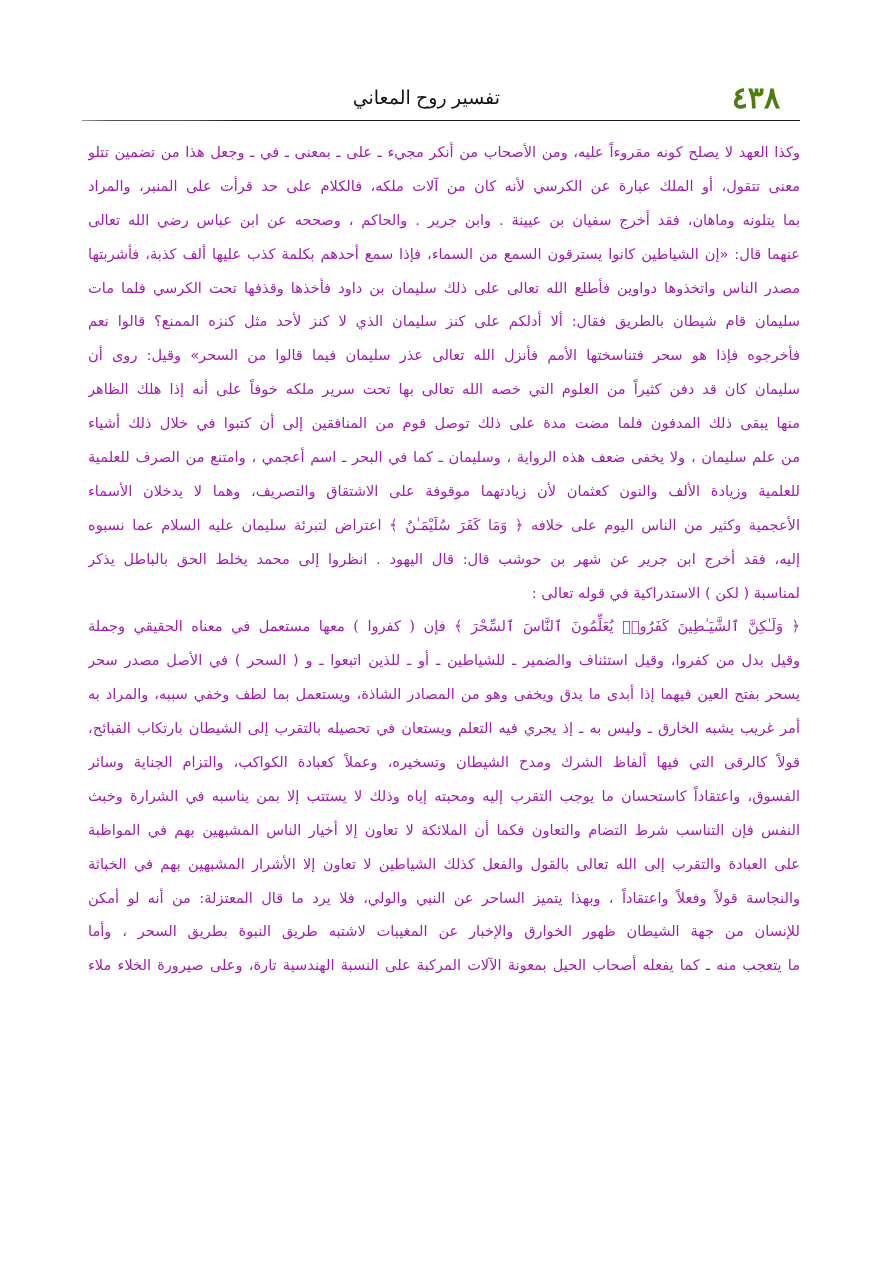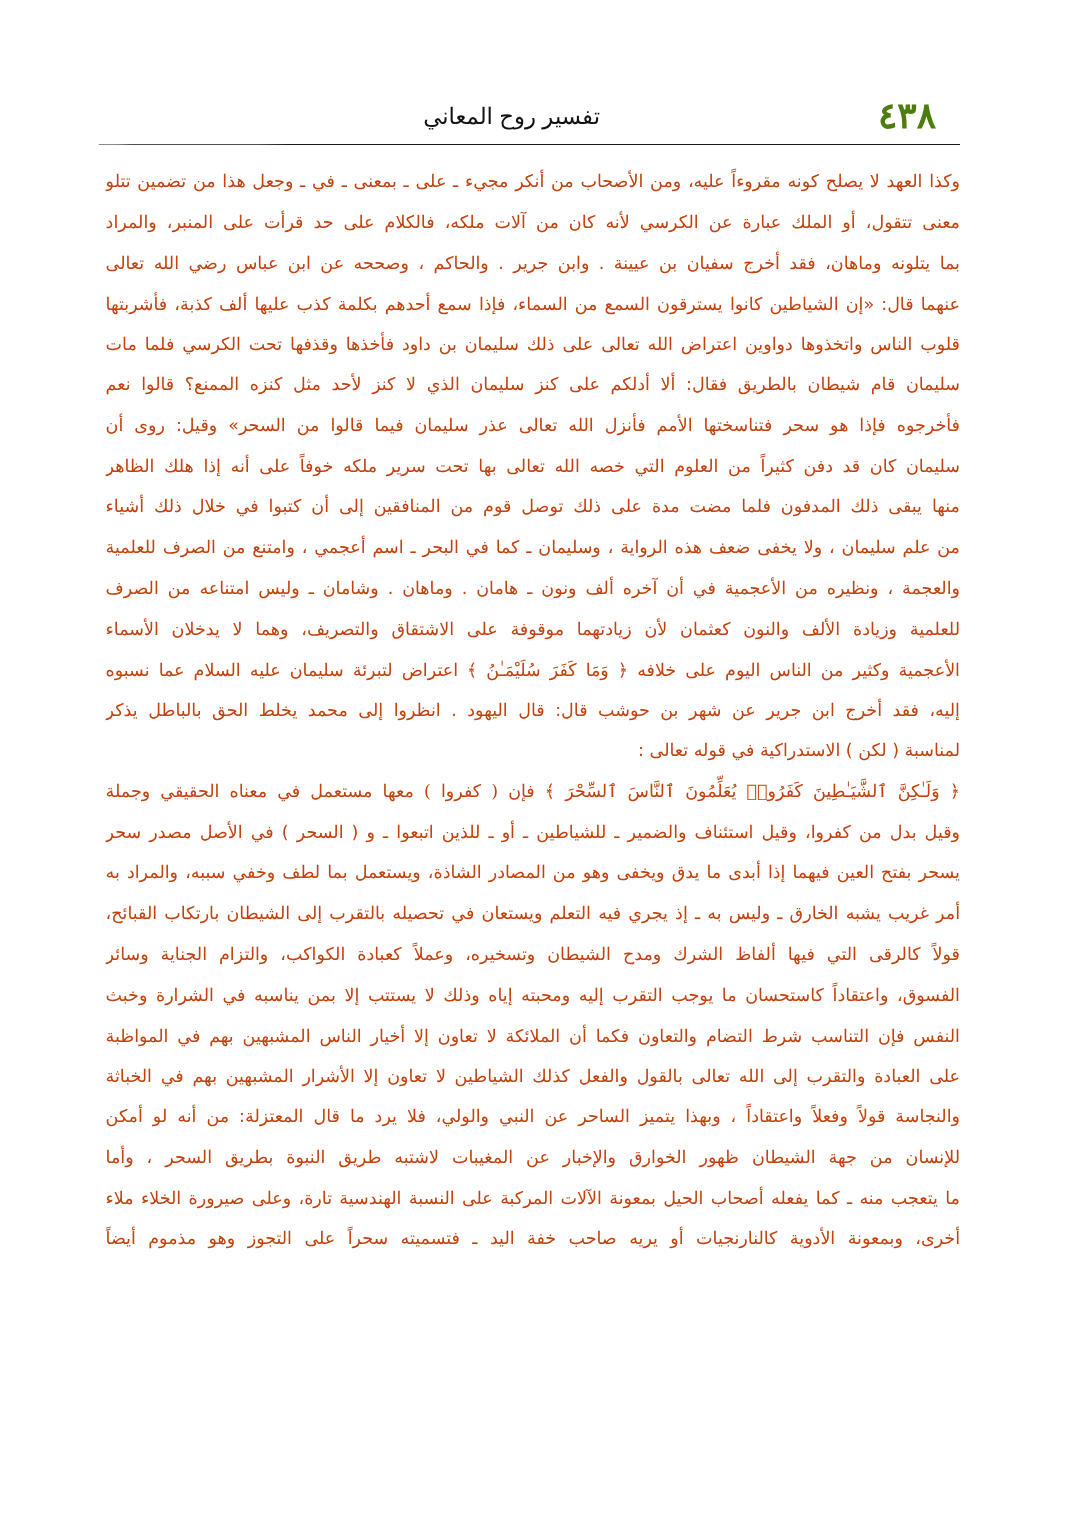--- a/index.html
+++ b/index.html
@@ -66,21 +66,21 @@
   .line {
     display: block;
     height: 33.9px;
     line-height: 33.9px;
     font-family: "DejaVu Sans", sans-serif;
     font-size: 14.6px;
     white-space: nowrap;
     text-align: justify;
     text-align-last: justify;
     overflow: hidden;
-    color: #c2410c;
+    color: #a21caf;
   }
   .line.short {
     text-align-last: right;
   }
   .quran {
     font-family: "DejaVu Serif", serif;
   }
 </style>
 </head>
 <body>
@@ -92,38 +92,36 @@
     <span class="running-title">تفسير روح المعاني</span>
   </div>
 
   <div class="header-rule"></div>
 
   <div class="body-text">
     <span class="line">وكذا العهد لا يصلح كونه مقروءاً عليه، ومن الأصحاب من أنكر مجيء ـ على ـ بمعنى ـ في ـ وجعل هذا من تضمين تتلو</span>
     <span class="line">معنى تتقول، أو الملك عبارة عن الكرسي لأنه كان من آلات ملكه، فالكلام على حد قرأت على المنبر، والمراد</span>
     <span class="line">بما يتلونه وماهان، فقد أخرج سفيان بن عيينة . وابن جرير . والحاكم ، وصححه عن ابن عباس رضي الله تعالى</span>
     <span class="line">عنهما قال: «إن الشياطين كانوا يسترقون السمع من السماء، فإذا سمع أحدهم بكلمة كذب عليها ألف كذبة، فأشربتها</span>
-    <span class="line">قلوب الناس واتخذوها دواوين اعتراض الله تعالى على ذلك سليمان بن داود فأخذها وقذفها تحت الكرسي فلما مات</span>
+    <span class="line">مصدر الناس واتخذوها دواوين فأطلع الله تعالى على ذلك سليمان بن داود فأخذها وقذفها تحت الكرسي فلما مات</span>
     <span class="line">سليمان قام شيطان بالطريق فقال: ألا أدلكم على كنز سليمان الذي لا كنز لأحد مثل كنزه الممنع؟ قالوا نعم</span>
     <span class="line">فأخرجوه فإذا هو سحر فتناسختها الأمم فأنزل الله تعالى عذر سليمان فيما قالوا من السحر» وقيل: روى أن</span>
     <span class="line">سليمان كان قد دفن كثيراً من العلوم التي خصه الله تعالى بها تحت سرير ملكه خوفاً على أنه إذا هلك الظاهر</span>
     <span class="line">منها يبقى ذلك المدفون فلما مضت مدة على ذلك توصل قوم من المنافقين إلى أن كتبوا في خلال ذلك أشياء</span>
     <span class="line">من علم سليمان ، ولا يخفى ضعف هذه الرواية ، وسليمان ـ كما في البحر ـ اسم أعجمي ، وامتنع من الصرف للعلمية</span>
-    <span class="line">والعجمة ، ونظيره من الأعجمية في أن آخره ألف ونون ـ هامان . وماهان . وشامان ـ وليس امتناعه من الصرف</span>
     <span class="line">للعلمية وزيادة الألف والنون كعثمان لأن زيادتهما موقوفة على الاشتقاق والتصريف، وهما لا يدخلان الأسماء</span>
     <span class="line quran">الأعجمية وكثير من الناس اليوم على خلافه ﴿ وَمَا كَفَرَ سُلَيْمَـٰنُ ﴾ اعتراض لتبرئة سليمان عليه السلام عما نسبوه</span>
     <span class="line">إليه، فقد أخرج ابن جرير عن شهر بن حوشب قال: قال اليهود . انظروا إلى محمد يخلط الحق بالباطل يذكر</span>
     <span class="line short">لمناسبة ( لكن ) الاستدراكية في قوله تعالى :</span>
     <span class="line quran">﴿ وَلَـٰكِنَّ ٱلشَّيَـٰطِينَ كَفَرُوا۟ يُعَلِّمُونَ ٱلنَّاسَ ٱلسِّحْرَ ﴾ فإن ( كفروا ) معها مستعمل في معناه الحقيقي وجملة</span>
     <span class="line">وقيل بدل من كفروا، وقيل استئناف والضمير ـ للشياطين ـ أو ـ للذين اتبعوا ـ و ( السحر ) في الأصل مصدر سحر</span>
     <span class="line">يسحر بفتح العين فيهما إذا أبدى ما يدق ويخفى وهو من المصادر الشاذة، ويستعمل بما لطف وخفي سببه، والمراد به</span>
     <span class="line">أمر غريب يشبه الخارق ـ وليس به ـ إذ يجري فيه التعلم ويستعان في تحصيله بالتقرب إلى الشيطان بارتكاب القبائح،</span>
     <span class="line">قولاً كالرقى التي فيها ألفاظ الشرك ومدح الشيطان وتسخيره، وعملاً كعبادة الكواكب، والتزام الجناية وسائر</span>
     <span class="line">الفسوق، واعتقاداً كاستحسان ما يوجب التقرب إليه ومحبته إياه وذلك لا يستتب إلا بمن يناسبه في الشرارة وخبث</span>
     <span class="line">النفس فإن التناسب شرط التضام والتعاون فكما أن الملائكة لا تعاون إلا أخيار الناس المشبهين بهم في المواظبة</span>
     <span class="line">على العبادة والتقرب إلى الله تعالى بالقول والفعل كذلك الشياطين لا تعاون إلا الأشرار المشبهين بهم في الخباثة</span>
     <span class="line">والنجاسة قولاً وفعلاً واعتقاداً ، وبهذا يتميز الساحر عن النبي والولي، فلا يرد ما قال المعتزلة: من أنه لو أمكن</span>
     <span class="line">للإنسان من جهة الشيطان ظهور الخوارق والإخبار عن المغيبات لاشتبه طريق النبوة بطريق السحر ، وأما</span>
     <span class="line">ما يتعجب منه ـ كما يفعله أصحاب الحيل بمعونة الآلات المركبة على النسبة الهندسية تارة، وعلى صيرورة الخلاء ملاء</span>
-    <span class="line">أخرى، وبمعونة الأدوية كالنارنجيات أو يريه صاحب خفة اليد ـ فتسميته سحراً على التجوز وهو مذموم أيضاً</span>
   </div>
 
 </div>
 
 </body></html>

